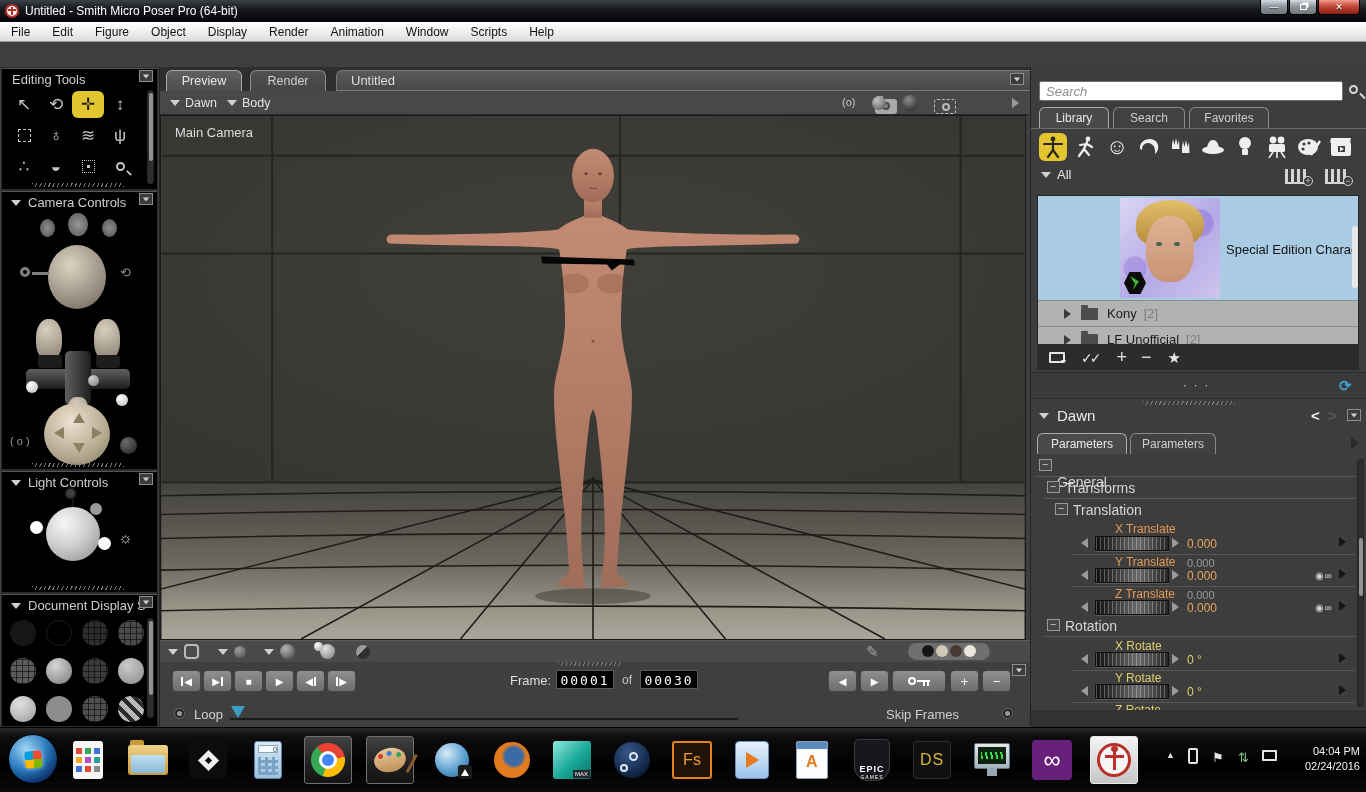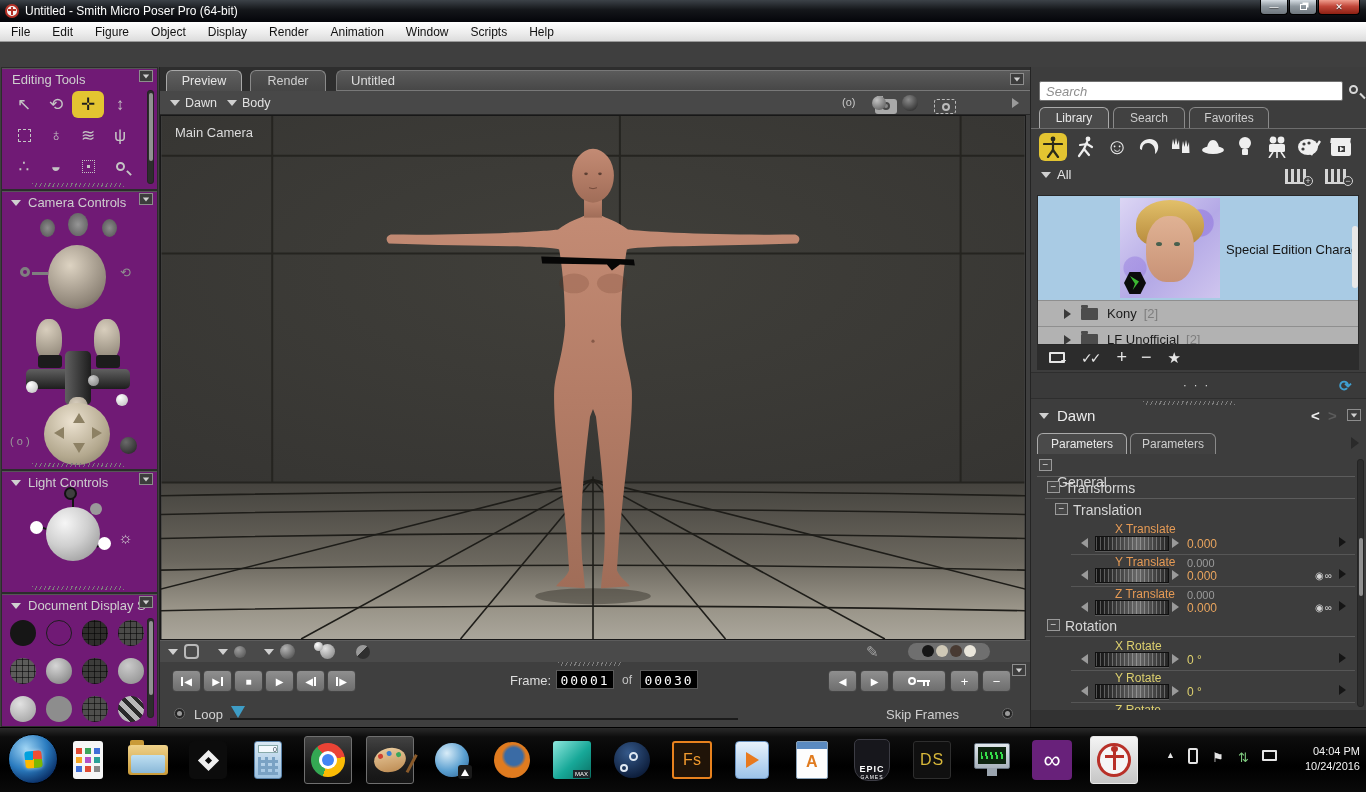--- a/index.html
+++ b/index.html
@@ -29,21 +29,21 @@
 .mi{padding:0 11px;font-size:12px}
 
 .roomtabs{left:0;top:42px;width:1366px;height:25px;background:linear-gradient(#303030,#242424);display:flex;align-items:flex-end}
 .rtab{height:22px;width:74px;margin-right:1px;text-align:center;line-height:22px;background:linear-gradient(#464646,#3a3a3a);border:1px solid #5d5d5d;border-bottom:none;border-radius:5px 5px 0 0;color:#717171;font-size:12px}
 .rtab.active{background:linear-gradient(#5e5e5e,#4a4a4a);color:#e9e9e9;border-color:#8d8d8d}
 .bubble{position:absolute;right:88px;top:6px;width:20px;height:12px;background:#9a9a9a;border-radius:3px}
 .bubble i{position:absolute;left:3px;bottom:-4px;border-left:3px solid transparent;border-right:3px solid transparent;border-top:5px solid #9a9a9a}
 .bars{position:absolute;right:26px;top:5px;width:22px;height:13px;border-bottom:2px solid #9a9a9a;background:repeating-linear-gradient(90deg,#9a9a9a 0 3px,transparent 3px 6px)}
 
 .lp{left:0;top:67px;width:160px;height:660px;background:#3f3f3f;border-right:1px solid #232323}
-.sect{position:absolute;left:1px;width:157px;background:#701a75;border:1px solid #2c2c2c;box-shadow:inset 0 1px 0 #565656}
+.sect{position:absolute;left:1px;width:157px;background:#000000;border:1px solid #2c2c2c;box-shadow:inset 0 1px 0 #565656}
 .ptitle{position:absolute;left:26px;top:4px;font-size:13px;color:#cecece;white-space:nowrap}
 .secarrow{position:absolute;left:9px;top:9px}
 .cbox{position:absolute;width:14px;height:12px;border:1px solid #8d8d8d;background:#3c3c3c;display:flex;align-items:center;justify-content:center}
 .cbox .tds{transform:scale(.8)}
 .hatch{position:absolute;height:4px;width:92px;background:repeating-linear-gradient(115deg,#7d7d7d 0 1px,transparent 1px 4px)}
 .vscroll{position:absolute;width:7px;background:#2d2d2d;border-radius:3px;border:1px solid #242424}
 .vthumb{position:absolute;left:1px;width:4px;background:#919191;border-radius:2px}
 
 .tools{position:absolute;left:6px;top:23px;width:130px;display:grid;grid-template-columns:repeat(4,32px);row-gap:4px}
 .tool{height:27px;display:flex;align-items:center;justify-content:center;color:#c4c4c4;font-size:17px}
@@ -809,17 +809,17 @@
       </span>
     </span>
 
     <span class="trayic" style="left:1166px;font-size:9px">▲</span>
     <span class="abs" style="left:1188px;top:20px;width:10px;height:16px;border:2px solid #e4e4e4;border-radius:2px"></span>
     <span class="trayic" style="left:1212px">⚑</span>
     <span class="trayic" style="left:1238px;color:#7ec87e">⇅</span>
     <span class="abs" style="left:1262px;top:22px;width:15px;height:11px;border:2px solid #e4e4e4;border-radius:1px"></span>
     <span class="traytxt">
       <div>04:04 PM</div>
-      <div>10/24/2016</div>
+      <div>02/24/2016</div>
     </span>
   </div>
 
 </div>
 
 </body></html>

